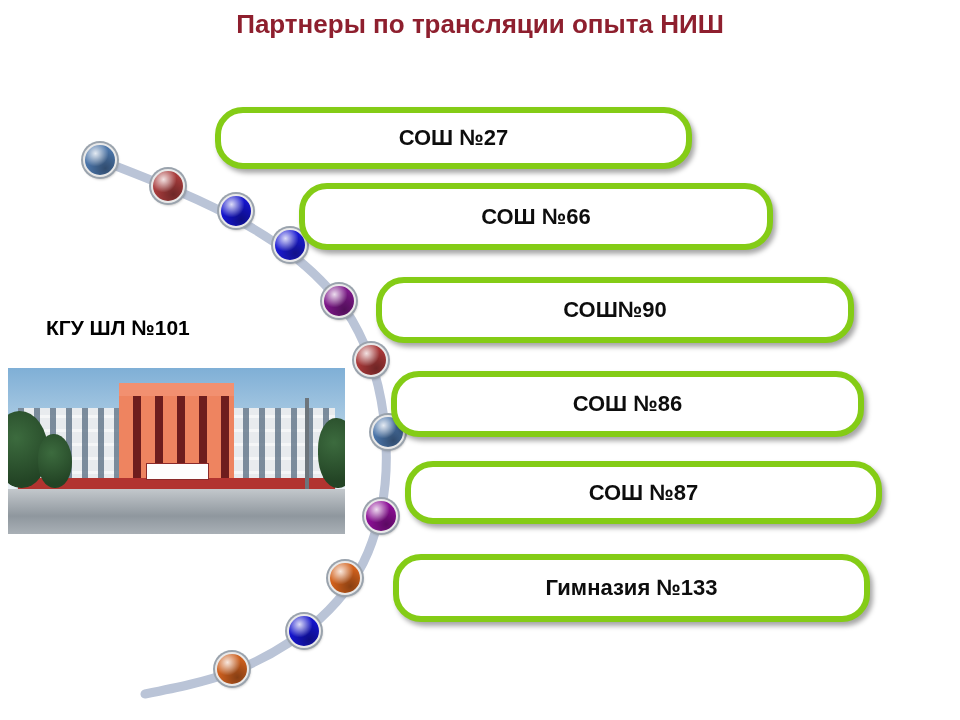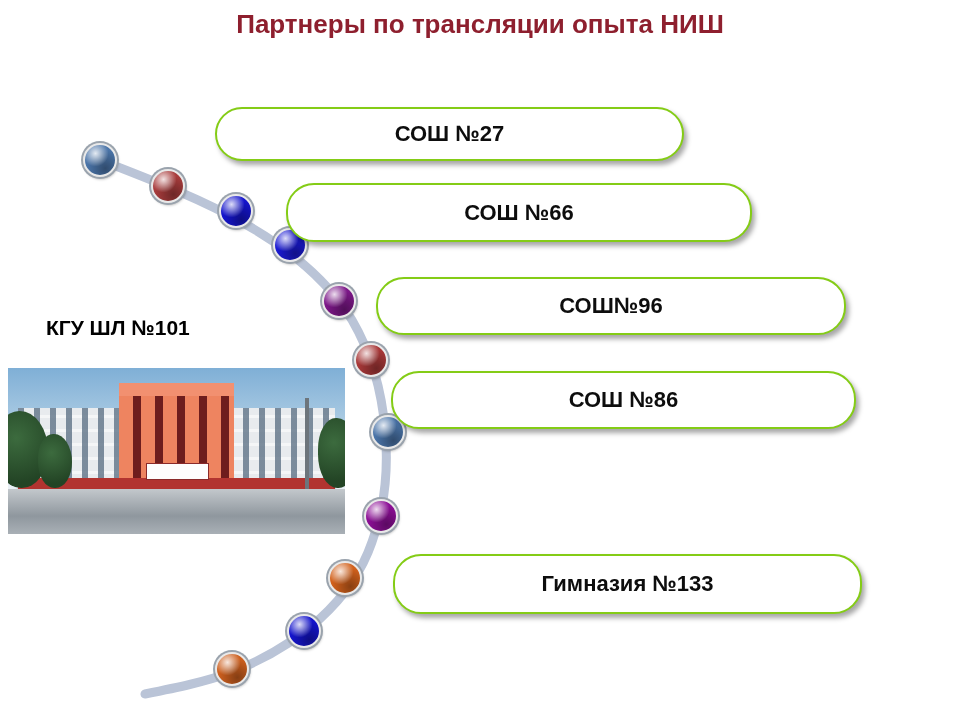--- a/index.html
+++ b/index.html
@@ -16,21 +16,21 @@
   .curve-svg{position:absolute;left:0;top:0;width:960px;height:720px;}
   
   .bead{
     position:absolute;width:30px;height:30px;border-radius:50%;
     border:2px solid #e9e9e9;
     box-shadow:0 0 0 2px #9aa3ad, 1px 2px 3px rgba(0,0,0,.35);
   }
   
   .pill{
     position:absolute;display:flex;align-items:center;justify-content:center;
-    background:#ffffff;border:2px solid #84cc16;border-radius:28px;
+    background:#ffffff;border:6px solid #84cc16;border-radius:28px;
     box-shadow:3px 4px 5px rgba(0,0,0,.35);
     font-size:22px;font-weight:bold;color:#0d0d0d;
   }
   
   .photo-label{
     position:absolute;left:46px;top:316px;font-size:21px;font-weight:bold;color:#000;
   }
   
   .photo{
     position:absolute;left:8px;top:368px;width:337px;height:166px;overflow:hidden;
@@ -94,28 +94,31 @@
   <span class="bead" style="left: 354px; top: 343px; background: radial-gradient(circle at 35% 28%, rgba(255, 255, 255, 0.85), rgba(255, 255, 255, 0) 45%), radial-gradient(circle at 68% 78%, rgba(0, 0, 0, 0.35), rgba(0, 0, 0, 0) 60%), rgb(168, 56, 56);"></span>
   <span class="bead" style="left: 371px; top: 415px; background: radial-gradient(circle at 35% 28%, rgba(255, 255, 255, 0.85), rgba(255, 255, 255, 0) 45%), radial-gradient(circle at 68% 78%, rgba(0, 0, 0, 0.35), rgba(0, 0, 0, 0) 60%), rgb(74, 116, 168);"></span>
   <span class="bead" style="left: 364px; top: 499px; background: radial-gradient(circle at 35% 28%, rgba(255, 255, 255, 0.85), rgba(255, 255, 255, 0) 45%), radial-gradient(circle at 68% 78%, rgba(0, 0, 0, 0.35), rgba(0, 0, 0, 0) 60%), rgb(140, 15, 150);"></span>
   <span class="bead" style="left: 328px; top: 561px; background: radial-gradient(circle at 35% 28%, rgba(255, 255, 255, 0.85), rgba(255, 255, 255, 0) 45%), radial-gradient(circle at 68% 78%, rgba(0, 0, 0, 0.35), rgba(0, 0, 0, 0) 60%), rgb(210, 97, 28);"></span>
   <span class="bead" style="left: 287px; top: 614px; background: radial-gradient(circle at 35% 28%, rgba(255, 255, 255, 0.85), rgba(255, 255, 255, 0) 45%), radial-gradient(circle at 68% 78%, rgba(0, 0, 0, 0.35), rgba(0, 0, 0, 0) 60%), rgb(20, 20, 204);"></span>
   <span class="bead" style="left: 215px; top: 652px; background: radial-gradient(circle at 35% 28%, rgba(255, 255, 255, 0.85), rgba(255, 255, 255, 0) 45%), radial-gradient(circle at 68% 78%, rgba(0, 0, 0, 0.35), rgba(0, 0, 0, 0) 60%), rgb(204, 95, 30);"></span>
 
   <div class="pill" style="left:215px;top:107px;width:465px;height:50px;">
       <span>СОШ №27</span>
     </div>
-  <div class="pill" style="left:286px;top:183px;width:462px;height:55px;">
+  <div class="pill" style="left:299px;top:183px;width:462px;height:55px;">
       <span>СОШ №66</span>
     </div>
   <div class="pill" style="left:376px;top:277px;width:466px;height:54px;">
-      <span>СОШ№96</span>
+      <span>СОШ№90</span>
     </div>
   <div class="pill" style="left:391px;top:371px;width:461px;height:54px;align-items:center;">
       <span>СОШ №86</span>
+    </div>
+  <div class="pill" style="left:405px;top:461px;width:465px;height:51px;">
+      <span>СОШ №87</span>
     </div>
   <div class="pill" style="left:393px;top:554px;width:465px;height:56px;">
       <span>Гимназия №133</span>
     </div>
 
   <div class="photo-label">КГУ ШЛ №101</div>
 
   <div class="photo">
     <div class="ph-bldg-left"></div>
     <div class="ph-bldg-right"></div>

